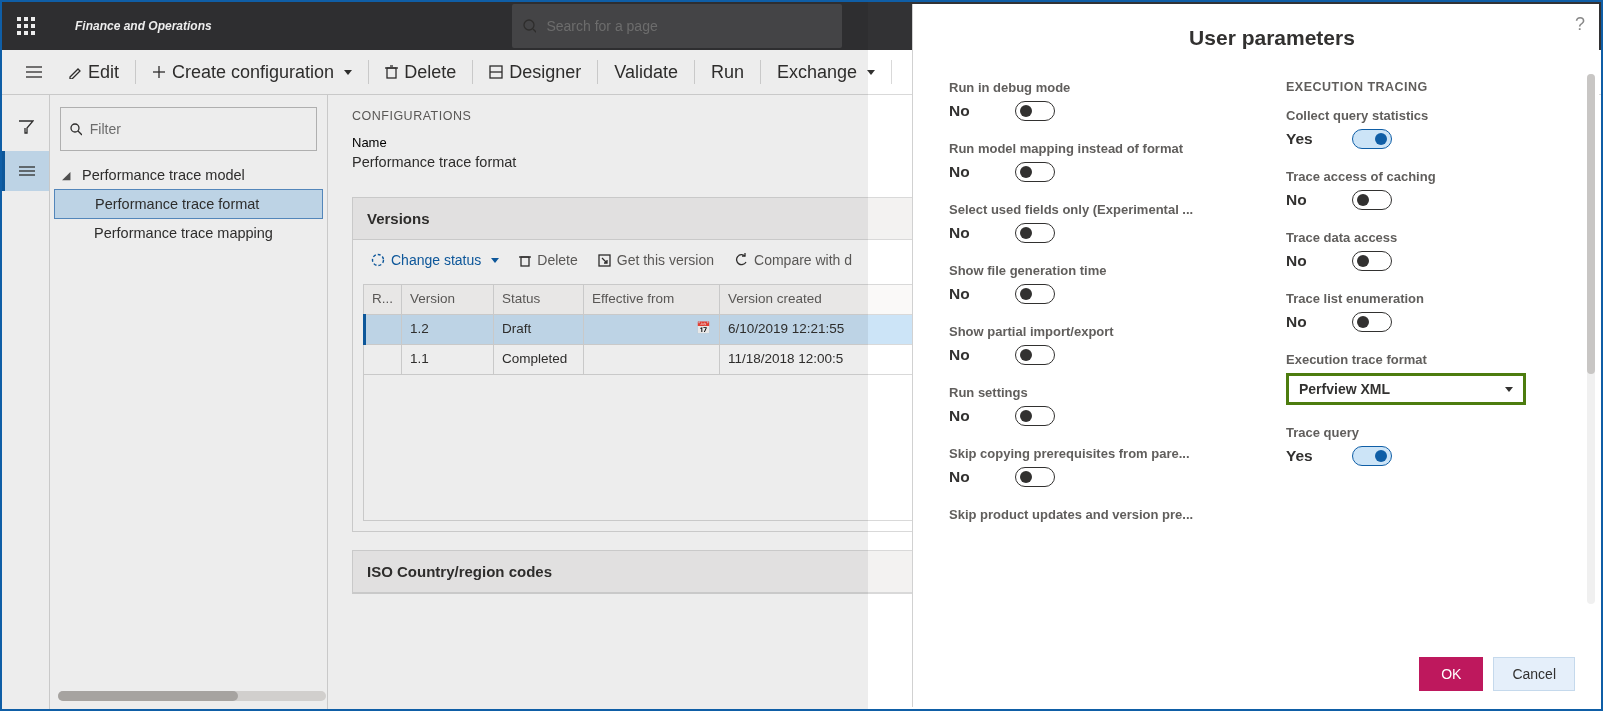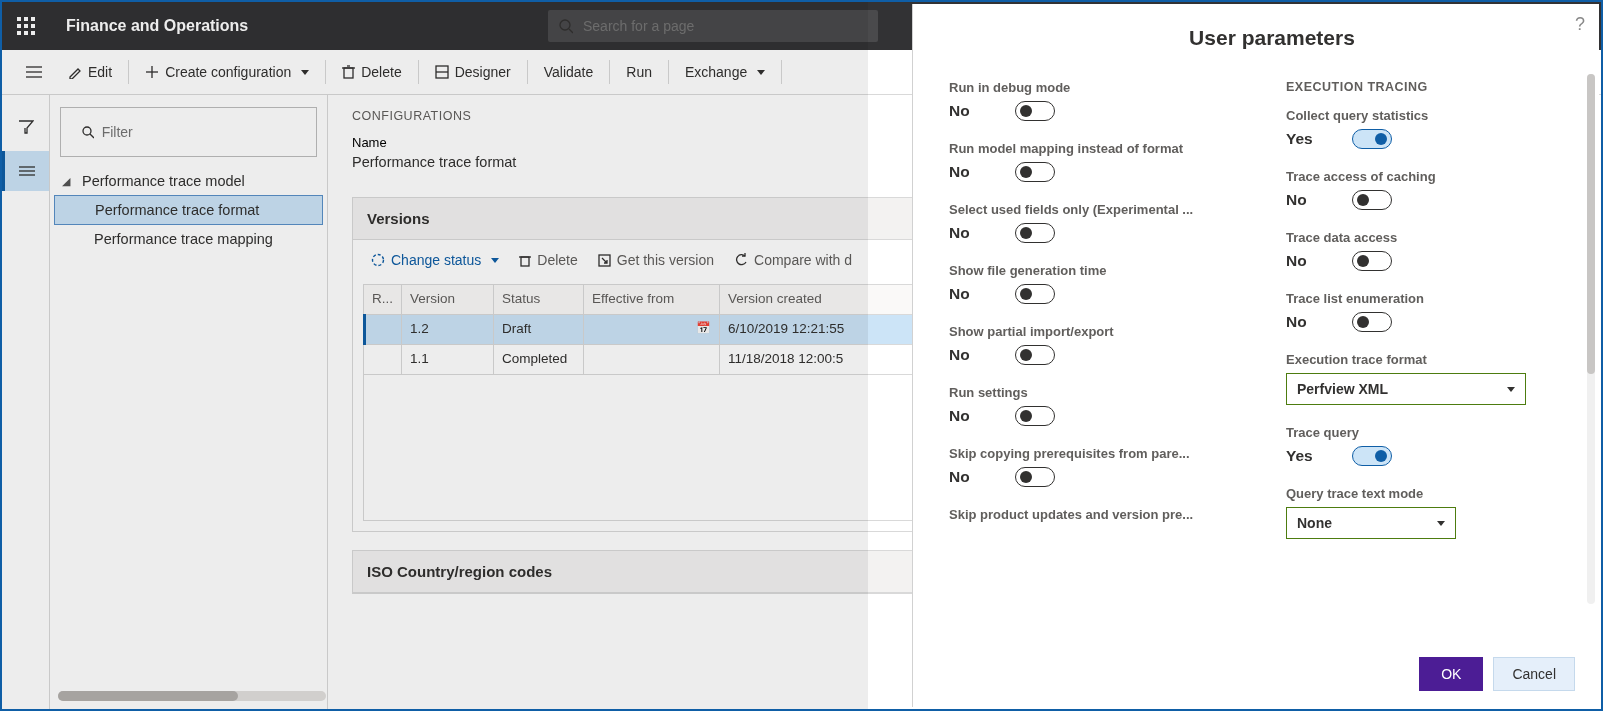--- a/index.html
+++ b/index.html
@@ -24,25 +24,25 @@
   }
   .waffle {
     width: 48px; height: 48px;
     display: flex; align-items: center; justify-content: center;
     cursor: pointer;
   }
   .waffle-grid {
     display: grid; grid-template-columns: repeat(3, 4px); gap: 3px;
   }
   .waffle-grid span { width: 4px; height: 4px; background: #fff; display: block; }
-  .app-title { font-size: 16px; font-weight: 600; margin-left: 16px; }
+  .app-title { font-size: 12px; font-weight: 600; margin-left: 25px; font-style: italic; }
   .searchbox {
     margin-left: 300px;
     background: #4a4a4c;
-    height: 32px;
+    height: 44px;
     width: 330px;
     border-radius: 2px;
     display: flex; align-items: center;
     padding: 0 10px;
     color: #ccc;
   }
   .searchbox svg { margin-right: 10px; }
   .searchbox input {
     background: transparent; border: none; outline: none;
     color: #ccc; font-size: 14px; width: 100%;
@@ -53,21 +53,21 @@
     border-bottom: 1px solid #d9d9d9;
     display: flex; align-items: center;
     padding-left: 12px;
     gap: 2px;
   }
   .toolbar .ham, .toolbar .btn {
     height: 44px;
     display: flex; align-items: center;
     padding: 12px 12px;
     cursor: pointer;
-    font-size: 14px;
+    font-size: 18px;
     color: #323130;
     gap: 6px;
   }
   .toolbar .sep { width: 1px; height: 24px; background: #d9d9d9; margin: 0 2px; }
   .caret-down {
     width: 0; height: 0;
     border-left: 4px solid transparent;
     border-right: 4px solid transparent;
     border-top: 5px solid #323130;
     margin-left: 4px;
@@ -93,24 +93,24 @@
   .rail .rail-btn.active {
     background: #cce4f7;
     border-left: 3px solid #0f5ea6;
   }
   .left-panel {
     width: 278px;
     border-right: 1px solid #d9d9d9;
     padding: 12px 4px 0 4px;
   }
   .filterbox {
-    height: 50px;
+    height: 44px;
     border: 1px solid #bdbdbd;
     display: flex; align-items: center;
-    padding: 0 20px;
+    padding: 0 8px;
     background: #fff;
     margin: 0 6px 10px 6px;
   }
   .filterbox input {
     border: none; outline: none; font-size: 14px; width: 100%;
     background: transparent;
   }
   .filterbox svg {margin-right: 8px; }
   .tree-node {
     display: flex; align-items: center;
@@ -258,35 +258,35 @@
   .toggle .knob {
     width: 12px; height: 12px; border-radius: 50%;
     background: #323130;
     position: absolute; top: 3px; left: 4px;
     transition: left .1s;
   }
   .toggle.on { background: #cce4f7; border-color:#0f5ea6; }
   .toggle.on .knob { left: 22px; background:#0f5ea6; }
   .dropdown {
     width: 240px; height: 32px;
-    border: 1px solid #4d7c0f;
+    border: 3px solid #4d7c0f;
     display: flex; align-items: center; justify-content: space-between;
     padding: 0 10px;
     font-size: 14px;
     cursor: pointer;
     gap: 43px;
   }
   .dropdown.sm { width: 170px; }
   .modal-footer {
     display: flex; justify-content: flex-end;
     gap: 10px;
     padding: 12px 24px 16px 0;
   }
   .btn-primary {
-    background: #4c1d95; color: #fff;
+    background: #be185d; color: #fff;
     border: none; padding: 8px 22px;
     font-size: 14px; cursor: pointer;
   }
   .btn-secondary {
     background: #e5effa; color: #323130;
     border: 1px solid #c5d9ec; padding: 8px 18px;
     font-size: 14px; cursor: pointer;
   }
   .hscroll {
     position: absolute;
@@ -630,27 +630,20 @@
       </div>
       <div class="field">
         <div class="flabel">Trace query</div>
         <div class="frow">
           <span class="toggle-value">Yes</span>
           <span class="toggle on">
               <span class="knob"></span>
             </span>
         </div>
       </div>
-      <div class="field">
-        <div class="flabel">Query trace text mode</div>
-        <div class="dropdown sm">
-          <span>None</span>
-          <span class="caret-down"></span>
-        </div>
-      </div>
     </div>
   </div>
   <div class="vscroll">
       <div class="thumb"></div>
     </div>
   <div class="modal-footer">
     <button class="btn-primary">OK</button>
     <button class="btn-secondary">Cancel</button>
   </div>
 </div>

